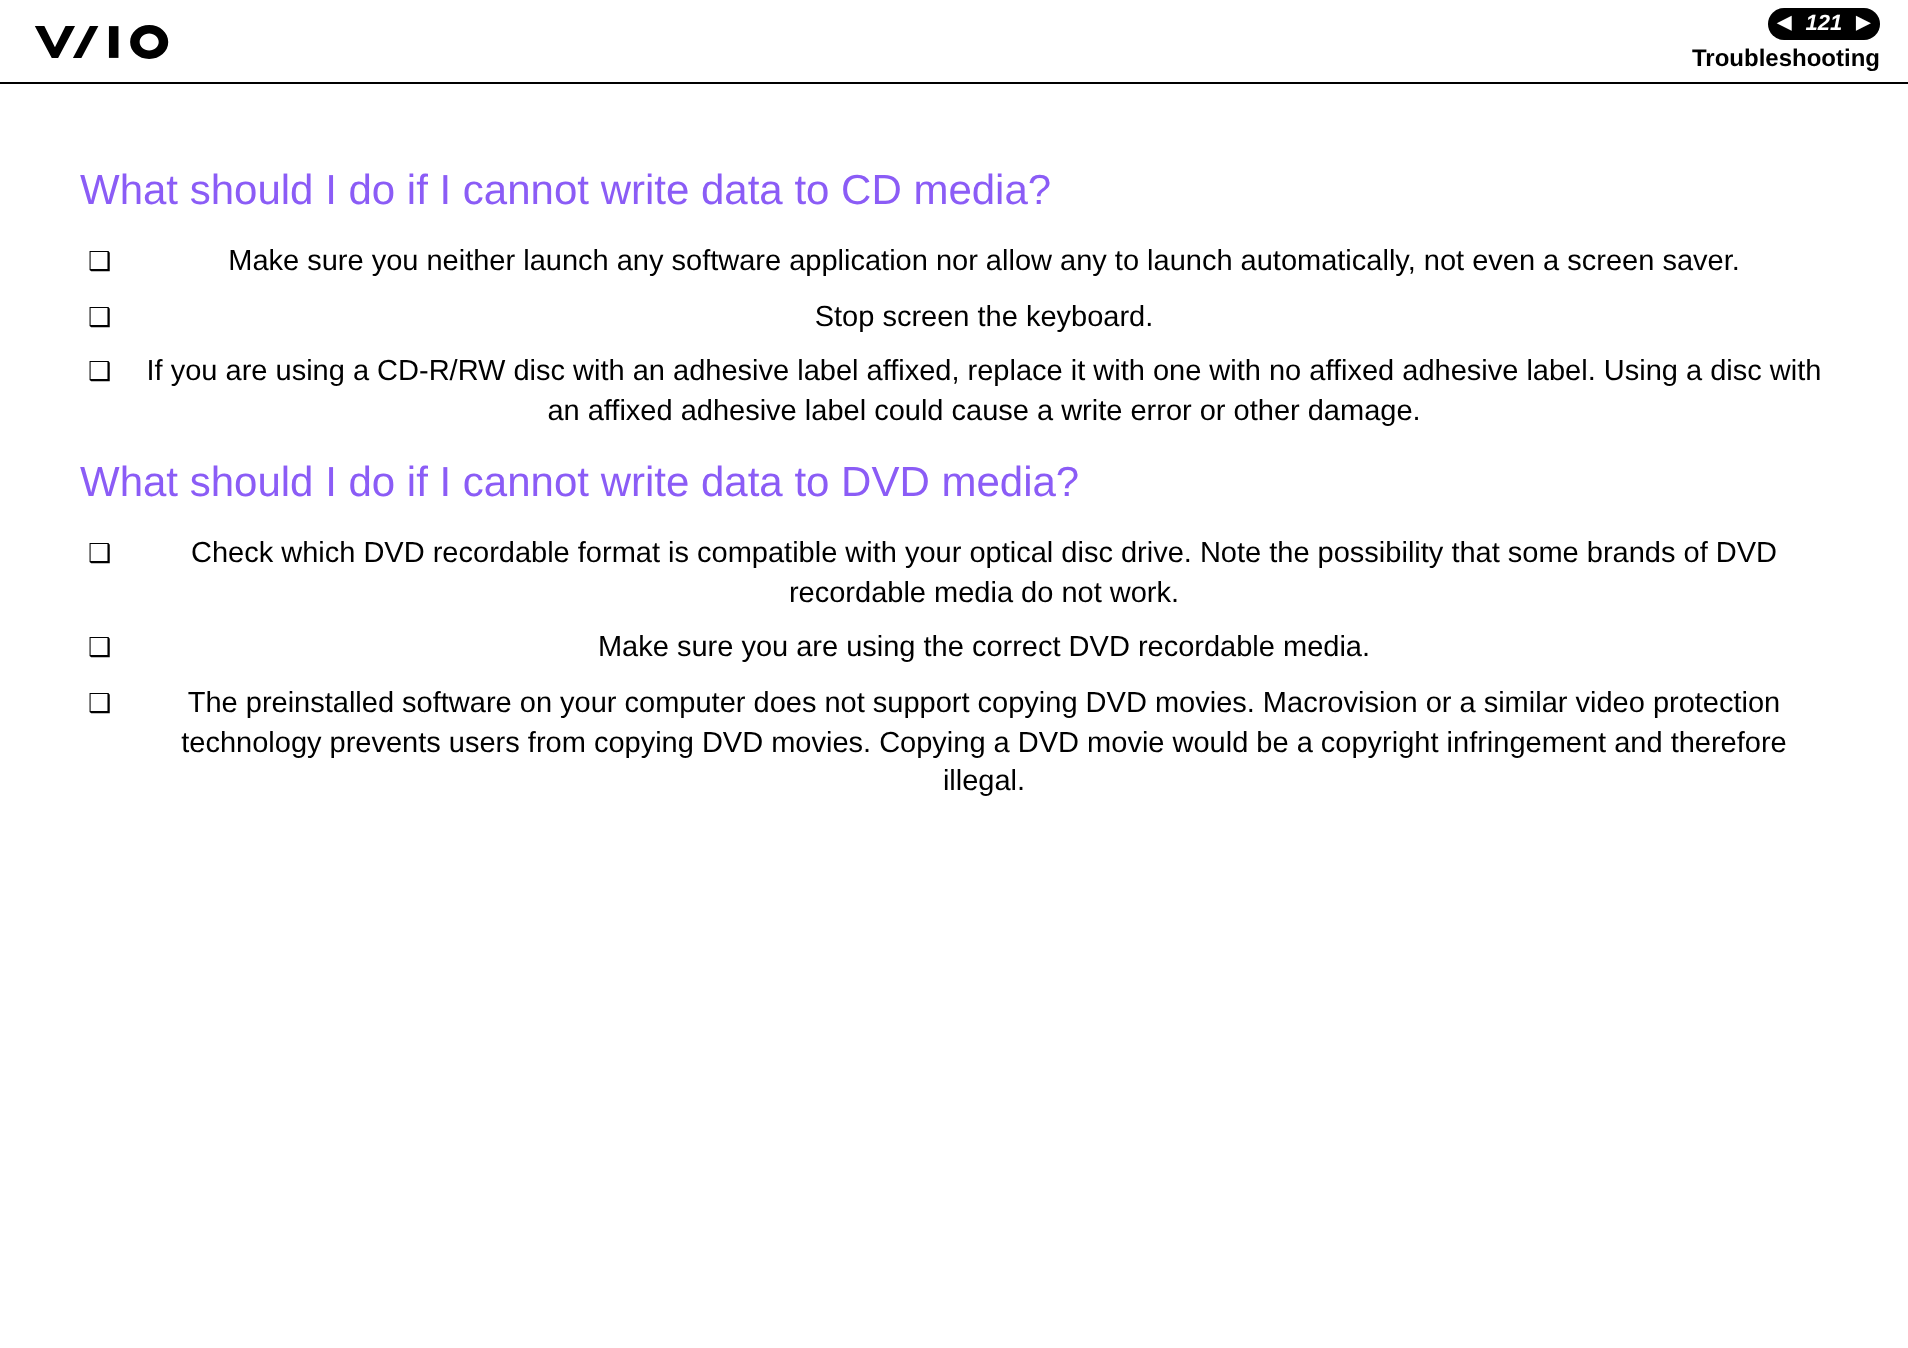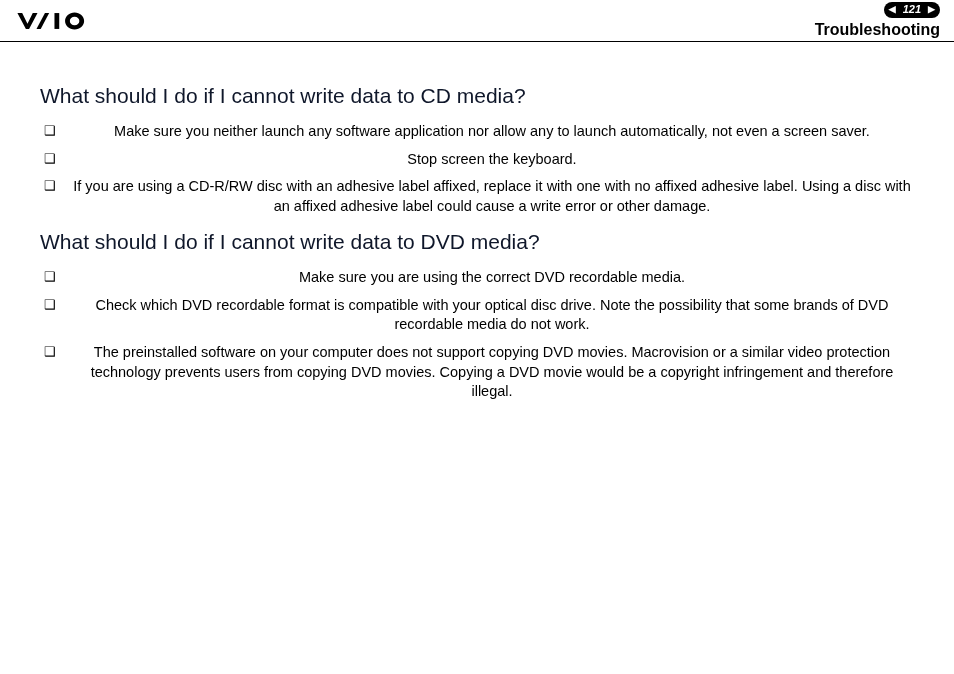--- a/index.html
+++ b/index.html
@@ -46,28 +46,28 @@
     font-size: 9px;
     padding: 0 3px;
     cursor: pointer;
     font-style: normal;
   }
   .pagenav .num {
     padding: 0 4px;
   }
   .section-label {
     font-weight: bold;
-    font-size: 16px;
+    font-size: 12px;
     margin-top: 2px;
   }
   .content {
     padding: 42px 40px 0 40px;
   }
   .qheading {
-    color: #0f172a;
+    color: #8b5cf6;
     font-size: 21px;
     font-weight: 400;
     margin-bottom: 14px;
     margin-top: 14px;
   }
   .qheading.first { margin-top: 0; }
   ul.bullets {
     list-style: none;
     margin: 0 0 10px 0;
     text-align: center;
@@ -115,18 +115,18 @@
 
   <h2 class="qheading first">What should I do if I cannot write data to CD media?</h2>
   <ul class="bullets">
     <li>Make sure you neither launch any software application nor allow any to launch automatically, not even a screen saver.</li>
     <li>Stop screen the keyboard.</li>
     <li>If you are using a CD-R/RW disc with an adhesive label affixed, replace it with one with no affixed adhesive label. Using a disc with an affixed adhesive label could cause a write error or other damage.</li>
   </ul>
 
   <h2 class="qheading">What should I do if I cannot write data to DVD media?</h2>
   <ul class="bullets">
+    <li>Check which DVD recordable format is compatible with your optical disc drive. Note the possibility that some brands of DVD recordable media do not work.</li>
     <li>Make sure you are using the correct DVD recordable media.</li>
-    <li>Check which DVD recordable format is compatible with your optical disc drive. Note the possibility that some brands of DVD recordable media do not work.</li>
     <li>The preinstalled software on your computer does not support copying DVD movies. Macrovision or a similar video protection technology prevents users from copying DVD movies. Copying a DVD movie would be a copyright infringement and therefore illegal.</li>
   </ul>
 
 </div>
 
 </body></html>

